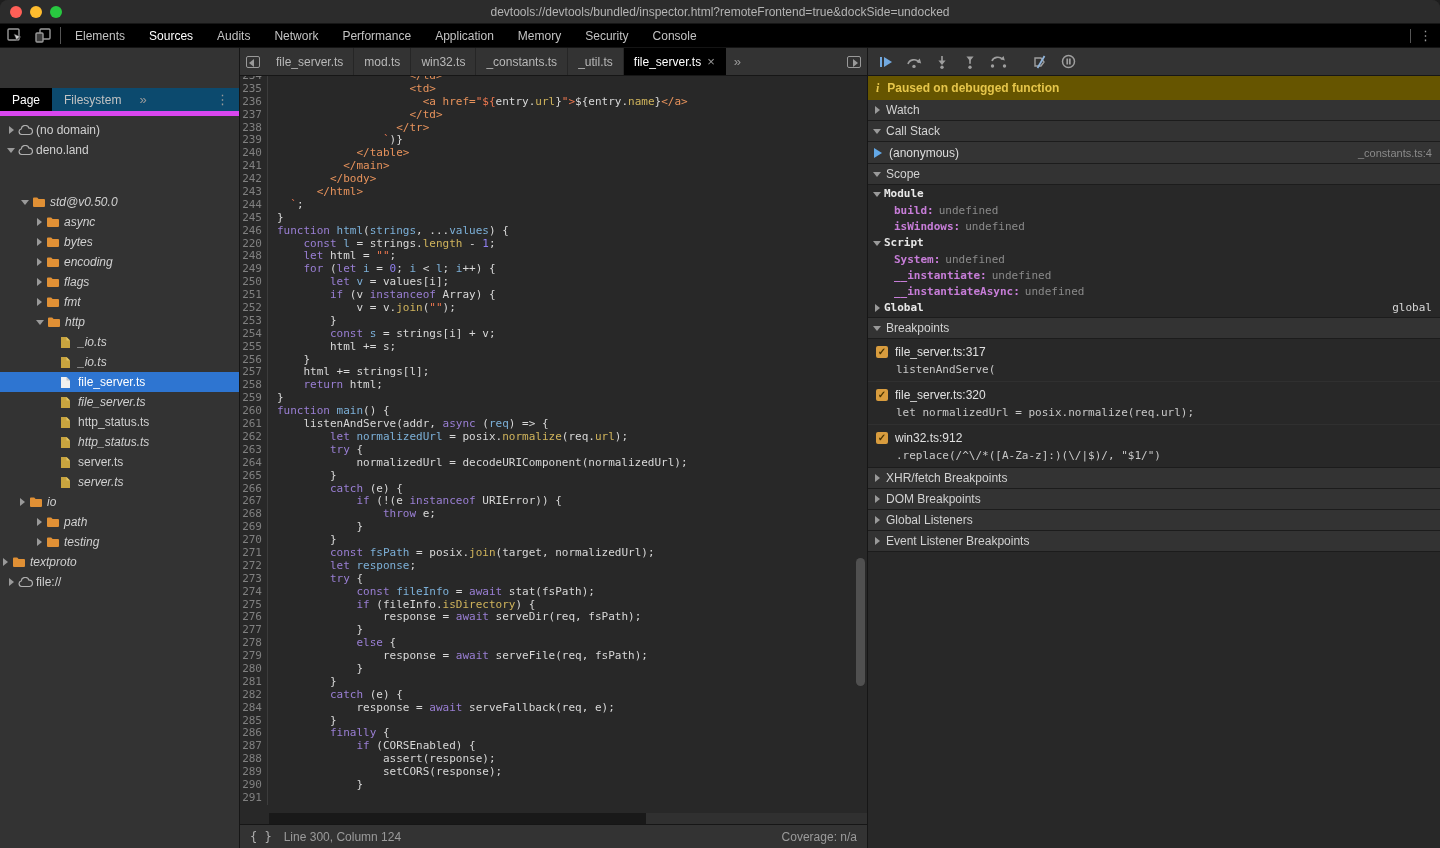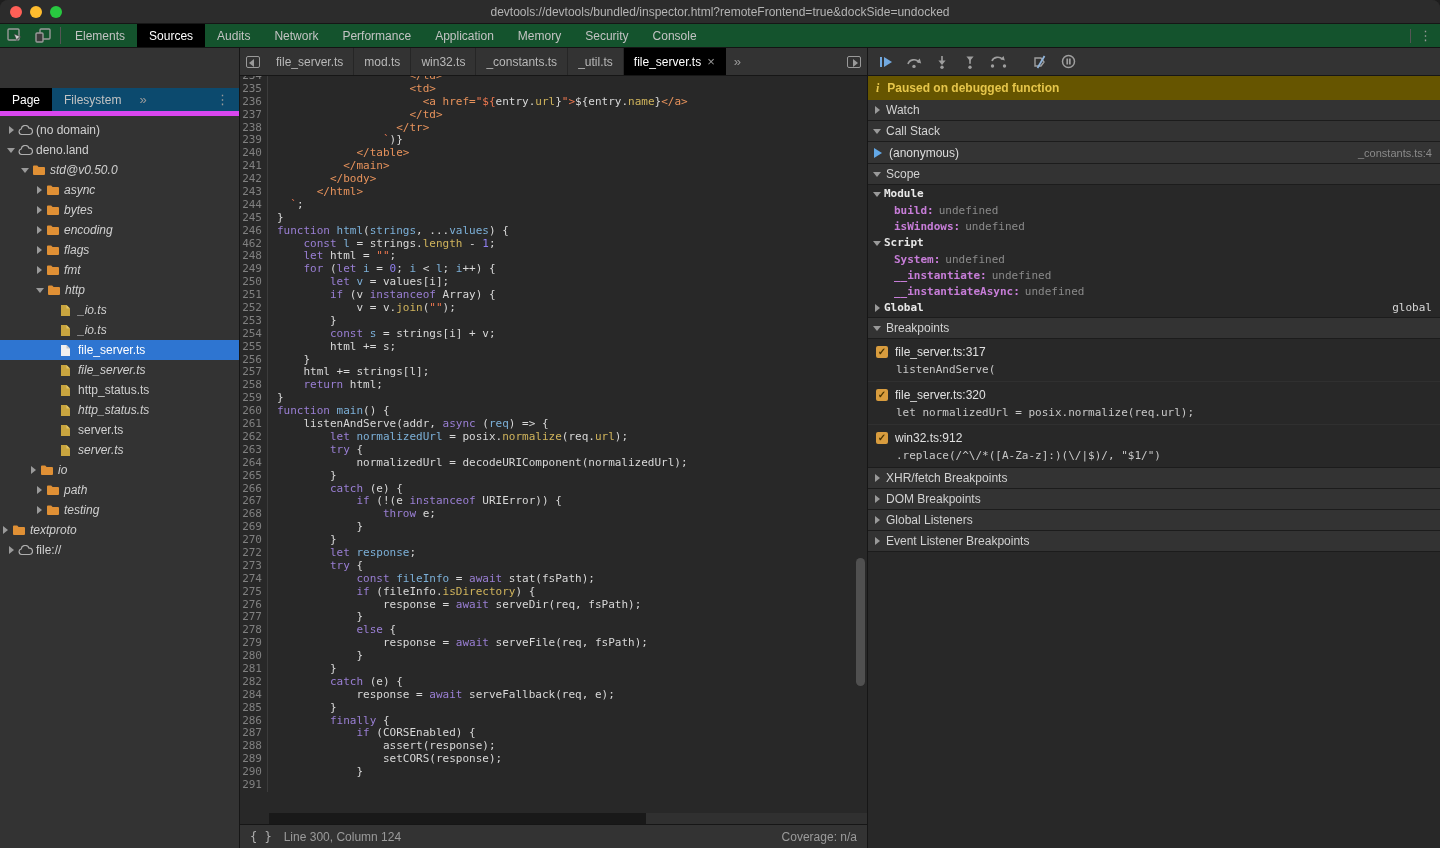--- a/index.html
+++ b/index.html
@@ -8,21 +8,21 @@
   .window { width:1440px; height:848px; display:flex; flex-direction:column; background:#282828; border-radius:8px 8px 0 0; overflow:hidden; }
 
   
   .titlebar { height:24px; background:#2c2c2c; border-bottom:1px solid #161616; display:flex; align-items:center; position:relative; flex:none; }
   .traffic { display:flex; gap:8px; margin-left:10px; }
   .tl { width:12px; height:12px; border-radius:50%; }
   .tl.red{background:#ff5f57}.tl.yellow{background:#febc2e}.tl.green{background:#28c840}
   .wtitle { position:absolute; left:0; right:0; text-align:center; color:#b4b4b4; font-size:12px; pointer-events:none; }
 
   
-  .main-toolbar { height:24px; background:#14532d; border-bottom:1px solid #141414; display:flex; align-items:stretch; flex:none; }
+  .main-toolbar { height:24px; background:#000000; border-bottom:1px solid #141414; display:flex; align-items:stretch; flex:none; }
   .mt-icons { display:flex; align-items:center; padding:0 6px; gap:10px; }
   .mt-icon { width:18px; height:16px; display:flex; align-items:center; justify-content:center; }
   .mt-sep { width:1px; background:#555; margin:3px 2px; }
   .pt { padding:0 12px; display:flex; align-items:center; color:#c3c3c3; cursor:default; }
   .pt.active { background:#000; color:#fff; }
   .mt-right { margin-left:auto; display:flex; align-items:center; padding-right:8px; gap:8px; }
   .vdots { color:#9a9a9a; font-size:13px; letter-spacing:0; line-height:10px; }
   .mt-right .mt-sep2 { width:1px; height:14px; background:#555; }
 
   
@@ -171,21 +171,21 @@
           </div>
           <div class="trow" style="padding-left: 6px;">
             <span class="arrow a-down"></span>
             <span class="ticon">
               <svg width="15" height="11" viewBox="0 0 15 11">
                 <path d="M3.6 9.5 a2.8 2.8 0 0 1 -.4 -5.5 A4 4 0 0 1 11 3.2 a2.6 2.6 0 0 1 .6 6.3z" fill="none" stroke="#aeaeae" stroke-width="1.2"></path>
               </svg>
             </span>
             <span class="tlabel">deno.land</span>
           </div>
-          <div class="trow" style="padding-left: 20px;">
+          <div class="trow" style="padding-left: 20px; margin-top: 32px;">
             <span class="arrow a-down"></span>
             <span class="ticon">
               <svg width="14" height="12" viewBox="0 0 14 12">
                 <path d="M1 2.5 a1 1 0 0 1 1-1 h3.2 l1.4 1.6 H12 a1 1 0 0 1 1 1 V10 a1 1 0 0 1 -1 1 H2 a1 1 0 0 1 -1-1z" fill="#e09035"></path>
               </svg>
             </span>
             <span class="tlabel it">std@v0.50.0</span>
           </div>
           <div class="trow" style="padding-left: 34px;">
             <span class="arrow a-right"></span>
@@ -314,21 +314,21 @@
           <div class="trow" style="padding-left: 48px;">
             <span class="arrow "></span>
             <span class="ticon">
               <svg width="11" height="13" viewBox="0 0 11 13">
                 <path d="M1 1 h5.5 L10 4.5 V12 H1z" fill="#c9a53f"></path>
                 <path d="M6.5 1 L10 4.5 H6.5z" fill="#e3c665"></path>
               </svg>
             </span>
             <span class="tlabel it">server.ts</span>
           </div>
-          <div class="trow" style="padding-left: 28px;">
+          <div class="trow" style="padding-left: 17px;">
             <span class="arrow a-right"></span>
             <span class="ticon">
               <svg width="14" height="12" viewBox="0 0 14 12">
                 <path d="M1 2.5 a1 1 0 0 1 1-1 h3.2 l1.4 1.6 H12 a1 1 0 0 1 1 1 V10 a1 1 0 0 1 -1 1 H2 a1 1 0 0 1 -1-1z" fill="#e09035"></path>
               </svg>
             </span>
             <span class="tlabel it">io</span>
           </div>
           <div class="trow" style="padding-left: 34px;">
             <span class="arrow a-right"></span>
@@ -409,21 +409,21 @@
             <div class="cline"><span class="lnum">237</span><span class="ctext"><span class="tk-o">                    &lt;/td&gt;</span></span></div>
             <div class="cline"><span class="lnum">238</span><span class="ctext"><span class="tk-o">                  &lt;/tr&gt;</span></span></div>
             <div class="cline"><span class="lnum">239</span><span class="ctext"><span class="tk-r">                `</span><span class="tk-p">)}</span></span></div>
             <div class="cline"><span class="lnum">240</span><span class="ctext"><span class="tk-o">            &lt;/table&gt;</span></span></div>
             <div class="cline"><span class="lnum">241</span><span class="ctext"><span class="tk-o">          &lt;/main&gt;</span></span></div>
             <div class="cline"><span class="lnum">242</span><span class="ctext"><span class="tk-o">        &lt;/body&gt;</span></span></div>
             <div class="cline"><span class="lnum">243</span><span class="ctext"><span class="tk-o">      &lt;/html&gt;</span></span></div>
             <div class="cline"><span class="lnum">244</span><span class="ctext"><span class="tk-r">  `</span><span class="tk-p">;</span></span></div>
             <div class="cline"><span class="lnum">245</span><span class="ctext"><span class="tk-p">}</span></span></div>
             <div class="cline"><span class="lnum">246</span><span class="ctext"><span class="tk-k">function</span><span class="tk-b"> html</span><span class="tk-p">(</span><span class="tk-b">strings</span><span class="tk-p">, ...</span><span class="tk-b">values</span><span class="tk-p">) {</span></span></div>
-            <div class="cline"><span class="lnum">462</span><span class="ctext"><span class="tk-k">    const</span><span class="tk-b"> l</span><span class="tk-p"> = strings.</span><span class="tk-y">length</span><span class="tk-p"> - </span><span class="tk-n">1</span><span class="tk-p">;</span></span></div>
+            <div class="cline"><span class="lnum">220</span><span class="ctext"><span class="tk-k">    const</span><span class="tk-b"> l</span><span class="tk-p"> = strings.</span><span class="tk-y">length</span><span class="tk-p"> - </span><span class="tk-n">1</span><span class="tk-p">;</span></span></div>
             <div class="cline"><span class="lnum">248</span><span class="ctext"><span class="tk-k">    let</span><span class="tk-p"> html = </span><span class="tk-r">""</span><span class="tk-p">;</span></span></div>
             <div class="cline"><span class="lnum">249</span><span class="ctext"><span class="tk-k">    for</span><span class="tk-p"> (</span><span class="tk-k">let</span><span class="tk-b"> i</span><span class="tk-p"> = </span><span class="tk-n">0</span><span class="tk-p">; </span><span class="tk-b">i</span><span class="tk-p"> &lt; </span><span class="tk-b">l</span><span class="tk-p">; </span><span class="tk-b">i</span><span class="tk-p">++) {</span></span></div>
             <div class="cline"><span class="lnum">250</span><span class="ctext"><span class="tk-k">        let</span><span class="tk-b"> v</span><span class="tk-p"> = values[i];</span></span></div>
             <div class="cline"><span class="lnum">251</span><span class="ctext"><span class="tk-k">        if</span><span class="tk-p"> (v </span><span class="tk-k">instanceof</span><span class="tk-p"> Array) {</span></span></div>
             <div class="cline"><span class="lnum">252</span><span class="ctext"><span class="tk-p">            v = v.</span><span class="tk-y">join</span><span class="tk-p">(</span><span class="tk-r">""</span><span class="tk-p">);</span></span></div>
             <div class="cline"><span class="lnum">253</span><span class="ctext"><span class="tk-p">        }</span></span></div>
             <div class="cline"><span class="lnum">254</span><span class="ctext"><span class="tk-k">        const</span><span class="tk-b"> s</span><span class="tk-p"> = strings[i] + v;</span></span></div>
             <div class="cline"><span class="lnum">255</span><span class="ctext"><span class="tk-p">        html += s;</span></span></div>
             <div class="cline"><span class="lnum">256</span><span class="ctext"><span class="tk-p">    }</span></span></div>
             <div class="cline"><span class="lnum">257</span><span class="ctext"><span class="tk-p">    html += strings[l];</span></span></div>
@@ -433,20 +433,21 @@
             <div class="cline"><span class="lnum">261</span><span class="ctext"><span class="tk-p">    listenAndServe(addr, </span><span class="tk-k">async</span><span class="tk-p"> (</span><span class="tk-b">req</span><span class="tk-p">) =&gt; {</span></span></div>
             <div class="cline"><span class="lnum">262</span><span class="ctext"><span class="tk-k">        let</span><span class="tk-b"> normalizedUrl</span><span class="tk-p"> = posix.</span><span class="tk-y">normalize</span><span class="tk-p">(req.</span><span class="tk-y">url</span><span class="tk-p">);</span></span></div>
             <div class="cline"><span class="lnum">263</span><span class="ctext"><span class="tk-k">        try</span><span class="tk-p"> {</span></span></div>
             <div class="cline"><span class="lnum">264</span><span class="ctext"><span class="tk-p">            normalizedUrl = decodeURIComponent(normalizedUrl);</span></span></div>
             <div class="cline"><span class="lnum">265</span><span class="ctext"><span class="tk-p">        }</span></span></div>
             <div class="cline"><span class="lnum">266</span><span class="ctext"><span class="tk-k">        catch</span><span class="tk-p"> (e) {</span></span></div>
             <div class="cline"><span class="lnum">267</span><span class="ctext"><span class="tk-k">            if</span><span class="tk-p"> (!(e </span><span class="tk-k">instanceof</span><span class="tk-p"> URIError)) {</span></span></div>
             <div class="cline"><span class="lnum">268</span><span class="ctext"><span class="tk-k">                throw</span><span class="tk-p"> e;</span></span></div>
             <div class="cline"><span class="lnum">269</span><span class="ctext"><span class="tk-p">            }</span></span></div>
             <div class="cline"><span class="lnum">270</span><span class="ctext"><span class="tk-p">        }</span></span></div>
+            <div class="cline"><span class="lnum">271</span><span class="ctext"><span class="tk-k">        const</span><span class="tk-b"> fsPath</span><span class="tk-p"> = posix.</span><span class="tk-y">join</span><span class="tk-p">(target, normalizedUrl);</span></span></div>
             <div class="cline"><span class="lnum">272</span><span class="ctext"><span class="tk-k">        let</span><span class="tk-b"> response</span><span class="tk-p">;</span></span></div>
             <div class="cline"><span class="lnum">273</span><span class="ctext"><span class="tk-k">        try</span><span class="tk-p"> {</span></span></div>
             <div class="cline"><span class="lnum">274</span><span class="ctext"><span class="tk-k">            const</span><span class="tk-b"> fileInfo</span><span class="tk-p"> = </span><span class="tk-k">await</span><span class="tk-p"> stat(fsPath);</span></span></div>
             <div class="cline"><span class="lnum">275</span><span class="ctext"><span class="tk-k">            if</span><span class="tk-p"> (fileInfo.</span><span class="tk-y">isDirectory</span><span class="tk-p">) {</span></span></div>
             <div class="cline"><span class="lnum">276</span><span class="ctext"><span class="tk-p">                response = </span><span class="tk-k">await</span><span class="tk-p"> serveDir(req, fsPath);</span></span></div>
             <div class="cline"><span class="lnum">277</span><span class="ctext"><span class="tk-p">            }</span></span></div>
             <div class="cline"><span class="lnum">278</span><span class="ctext"><span class="tk-k">            else</span><span class="tk-p"> {</span></span></div>
             <div class="cline"><span class="lnum">279</span><span class="ctext"><span class="tk-p">                response = </span><span class="tk-k">await</span><span class="tk-p"> serveFile(req, fsPath);</span></span></div>
             <div class="cline"><span class="lnum">280</span><span class="ctext"><span class="tk-p">            }</span></span></div>
             <div class="cline"><span class="lnum">281</span><span class="ctext"><span class="tk-p">        }</span></span></div>

